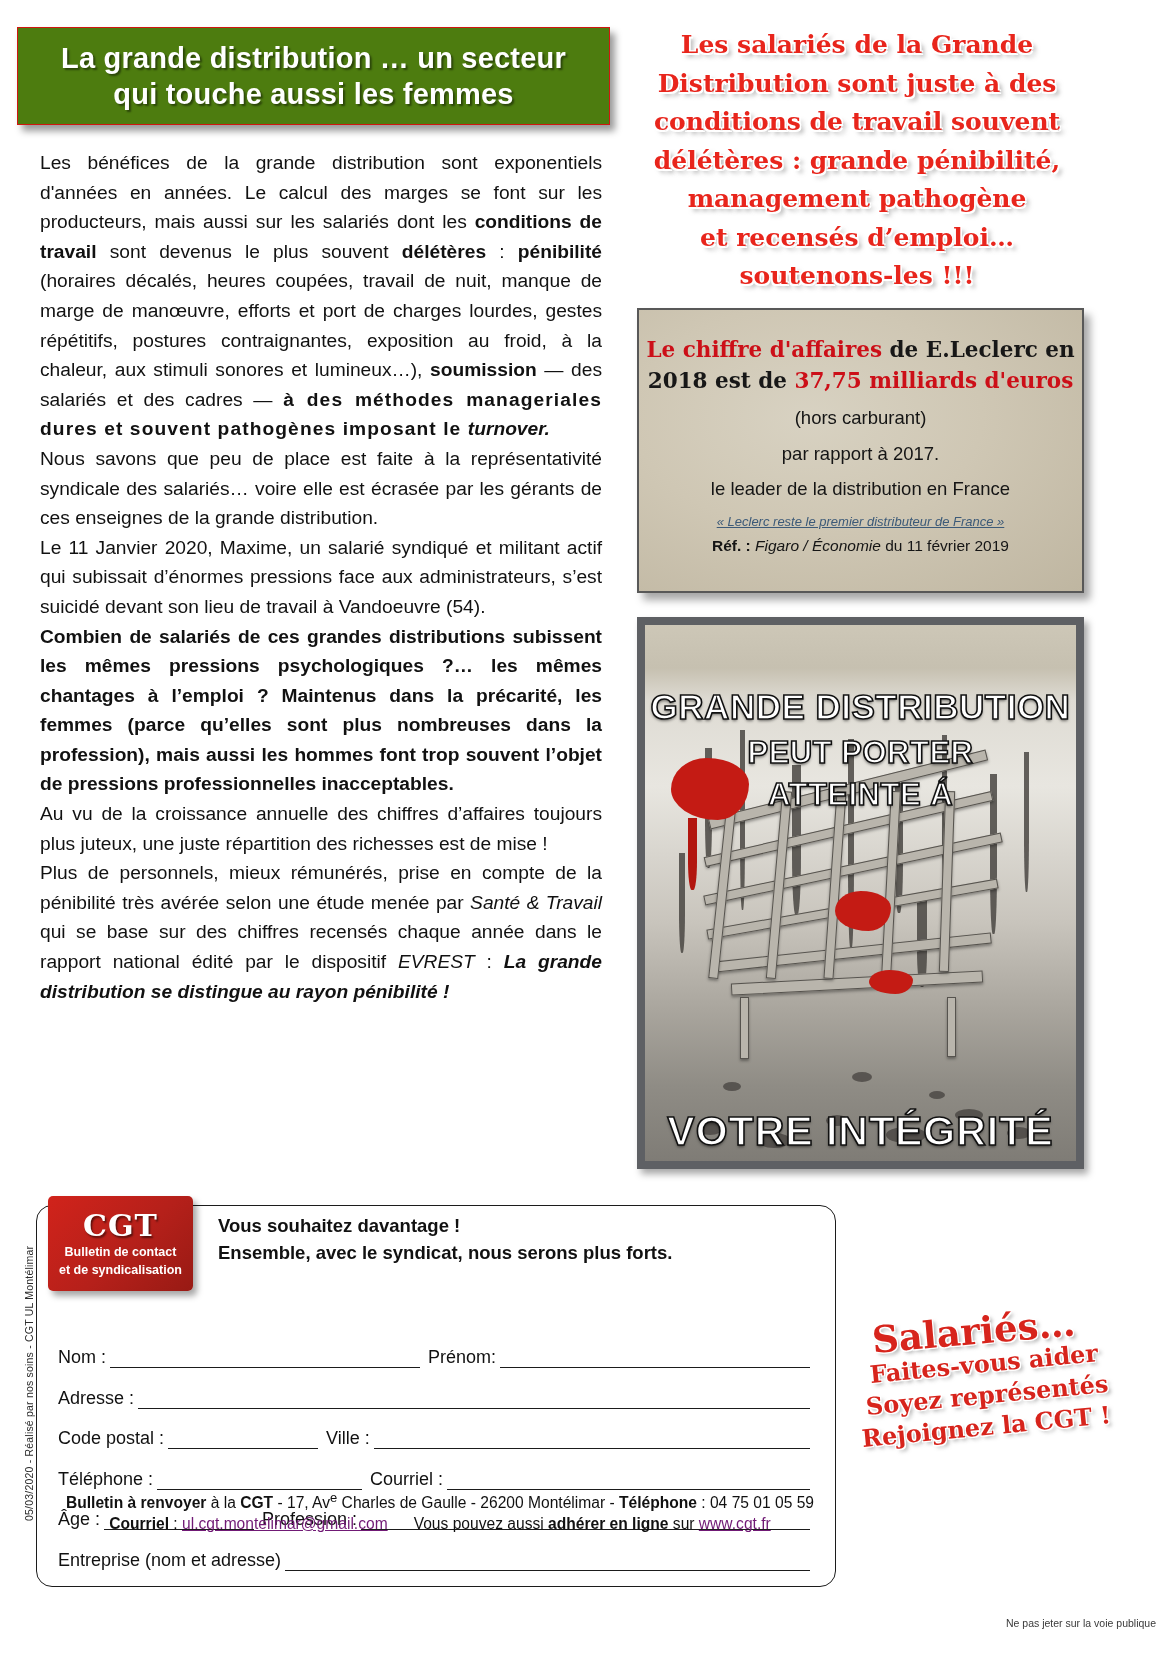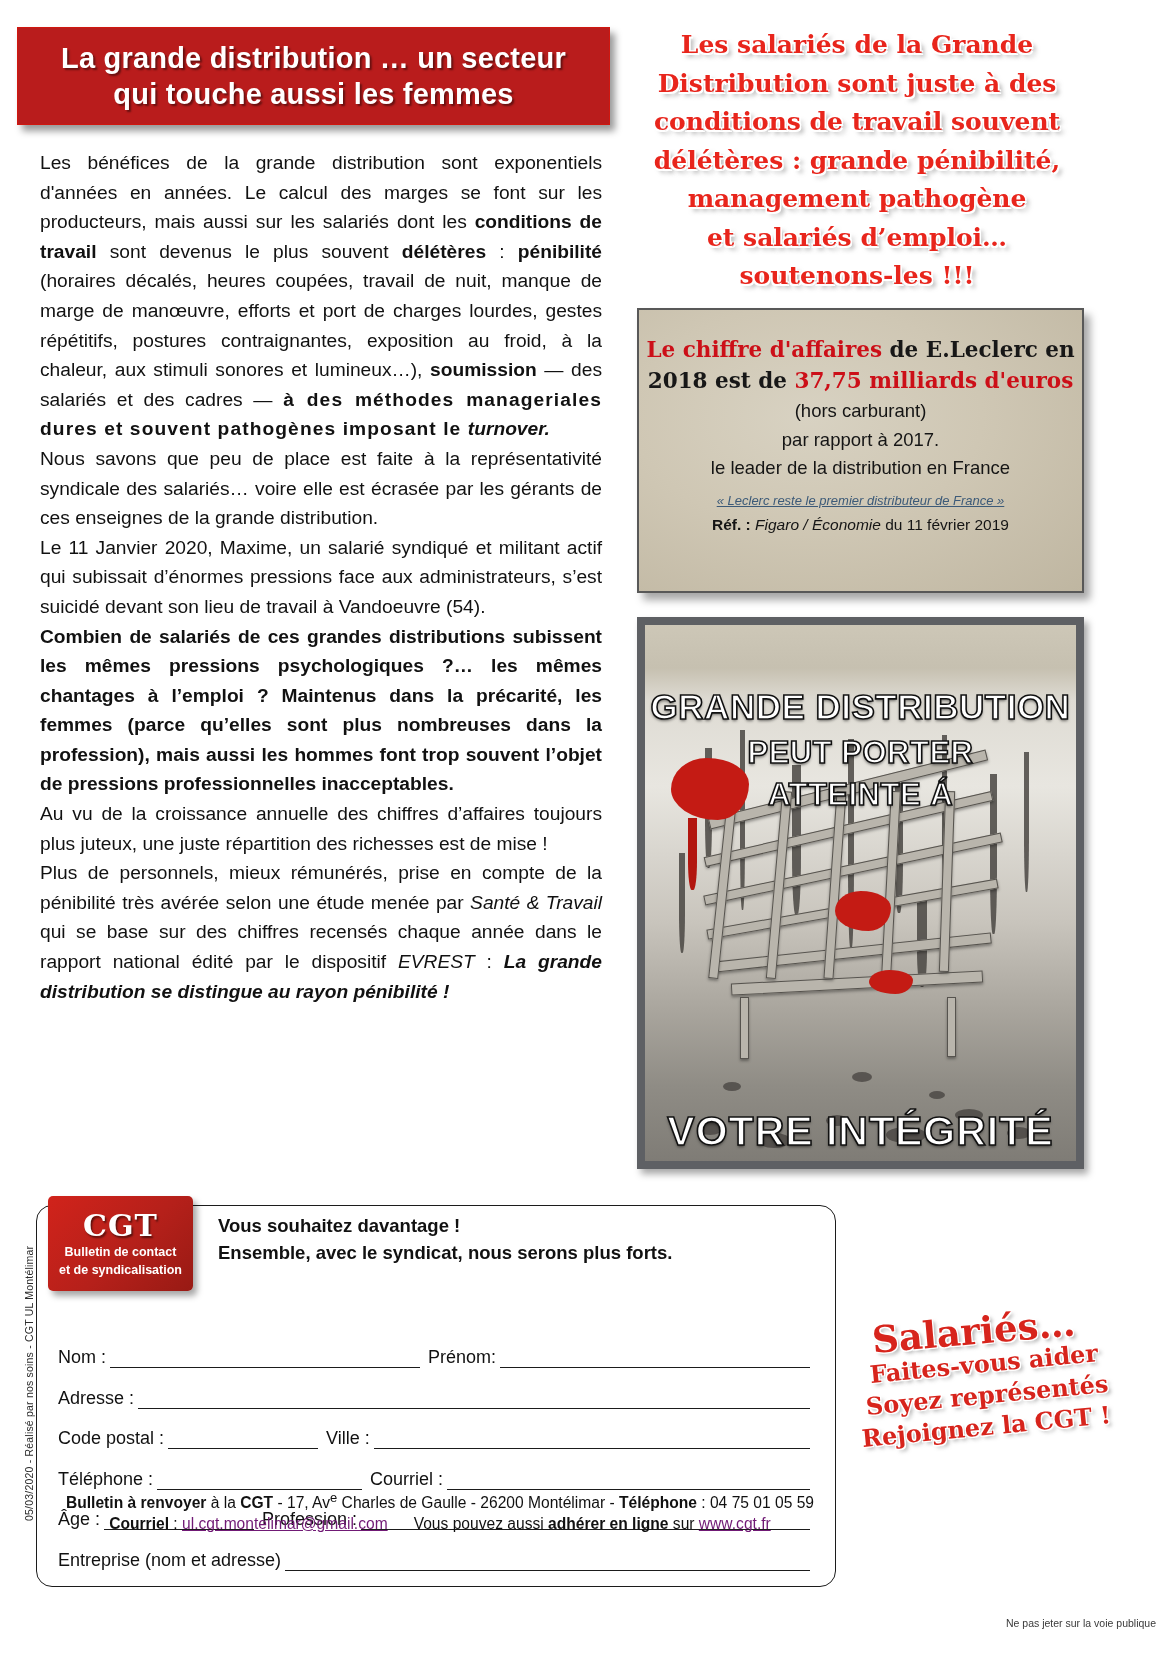--- a/index.html
+++ b/index.html
@@ -19,21 +19,21 @@
     transform:rotate(-90deg);
     transform-origin:center center;
     font-size:10.5px;color:#2b2b2b;
     letter-spacing:.2px;
     white-space:nowrap;
   }
 
   
   .title-banner{
     position:absolute;left:17px;top:27px;width:591px;height:96px;
-    background:#b91c1c;
+    background:#4d7c0f;
     box-shadow:5px 6px 7px rgba(0,0,0,.40);
     display:flex;flex-direction:column;align-items:center;justify-content:center;
     border:1px solid #d0170f;
   }
   .title-banner div{
     color:#ffffff;font-weight:bold;font-size:29px;line-height:36px;
     text-align:center;letter-spacing:.2px;
     text-shadow:2px 2px 2px rgba(0,0,0,.45);
     font-family:"Liberation Sans", sans-serif;
   }
@@ -85,21 +85,21 @@
   }
   .ca-l1 .red{color:#cc0f18;}
   .ca-l2{
     font-family:"DejaVu Serif", serif;font-weight:bold;
     font-size:21.5px;line-height:31px;color:#171717;
   }
   .ca-l2 .red{color:#cc0f18;}
   .ca-sub{
     font-family:"Liberation Sans", sans-serif;
     font-size:18.5px;line-height:27.5px;color:#151515;
-    margin-top:1px;
+    margin-top:8px;
   }
   .ca-quote{
     font-family:"Liberation Sans", sans-serif;
     font-size:13px;line-height:23px;color:#3c5a78;
     font-style:italic;text-decoration:underline;
     margin-top:7px;
   }
   .ca-ref{
     font-family:"Liberation Sans", sans-serif;
     font-size:15.5px;line-height:22px;color:#151515;
@@ -225,21 +225,21 @@
     <div>La grande distribution … un secteur</div>
     <div>qui touche aussi les femmes</div>
   </div>
 
   <div class="headline">
     <span>Les salariés de la Grande</span>
     <span>Distribution sont juste à des</span>
     <span>conditions de travail souvent</span>
     <span>délétères : grande pénibilité,</span>
     <span>management pathogène</span>
-    <span>et salariés d’emploi…</span>
+    <span>et recensés d’emploi…</span>
     <span>soutenons-les  !!!</span>
   </div>
 
   <div class="article">
     <p><span>Les bénéfices de la grande distribution sont exponentiels d'années en années. Le calcul des marges se font sur les producteurs, mais aussi sur les salariés dont les </span><b>conditions de travail</b><span> sont devenus le plus souvent </span><b>délétères</b><span> : </span><b>pénibilité</b><span> (horaires décalés, heures coupées, travail de nuit,  manque de marge de manœuvre, efforts et port de charges lourdes, gestes répétitifs, postures contraignantes, exposition au froid, à la chaleur, aux stimuli sonores et lumineux…), </span><b>soumission</b><span>  — des salariés et des cadres — </span><b class="sp-wide">à des méthodes manageriales dures et souvent pathogènes imposant le </b><b><i>turnover.</i></b></p>
     <p>Nous savons que peu de place est faite à la représentativité syndicale des salariés… voire elle est écrasée par les gérants de ces enseignes de la grande distribution.</p>
     <p>Le 11 Janvier 2020, Maxime, un salarié syndiqué et militant actif qui subissait d’énormes pressions face aux administrateurs, s’est suicidé devant son lieu de travail à Vandoeuvre (54).</p>
     <p><b>Combien de salariés de ces grandes distributions subissent les mêmes pressions psychologiques ?… les mêmes chantages à l’emploi ? Maintenus dans la précarité, les femmes (parce qu’elles sont plus nombreuses dans la profession), mais aussi les hommes font trop souvent l’objet de pressions professionnelles inacceptables.</b></p>
     <p>Au vu de la croissance annuelle des chiffres d’affaires toujours plus juteux, une juste répartition des richesses est de mise !</p>
     <p><span>Plus de personnels, mieux rémunérés, prise en compte de la pénibilité très avérée selon une étude menée par </span><i>Santé &amp; Travail</i><span> qui se base sur des chiffres recensés chaque année dans le rapport national édité par le dispositif </span><i>EVREST</i><span> : </span><b><i>La grande distribution se distingue au rayon pénibilité !</i></b></p>

